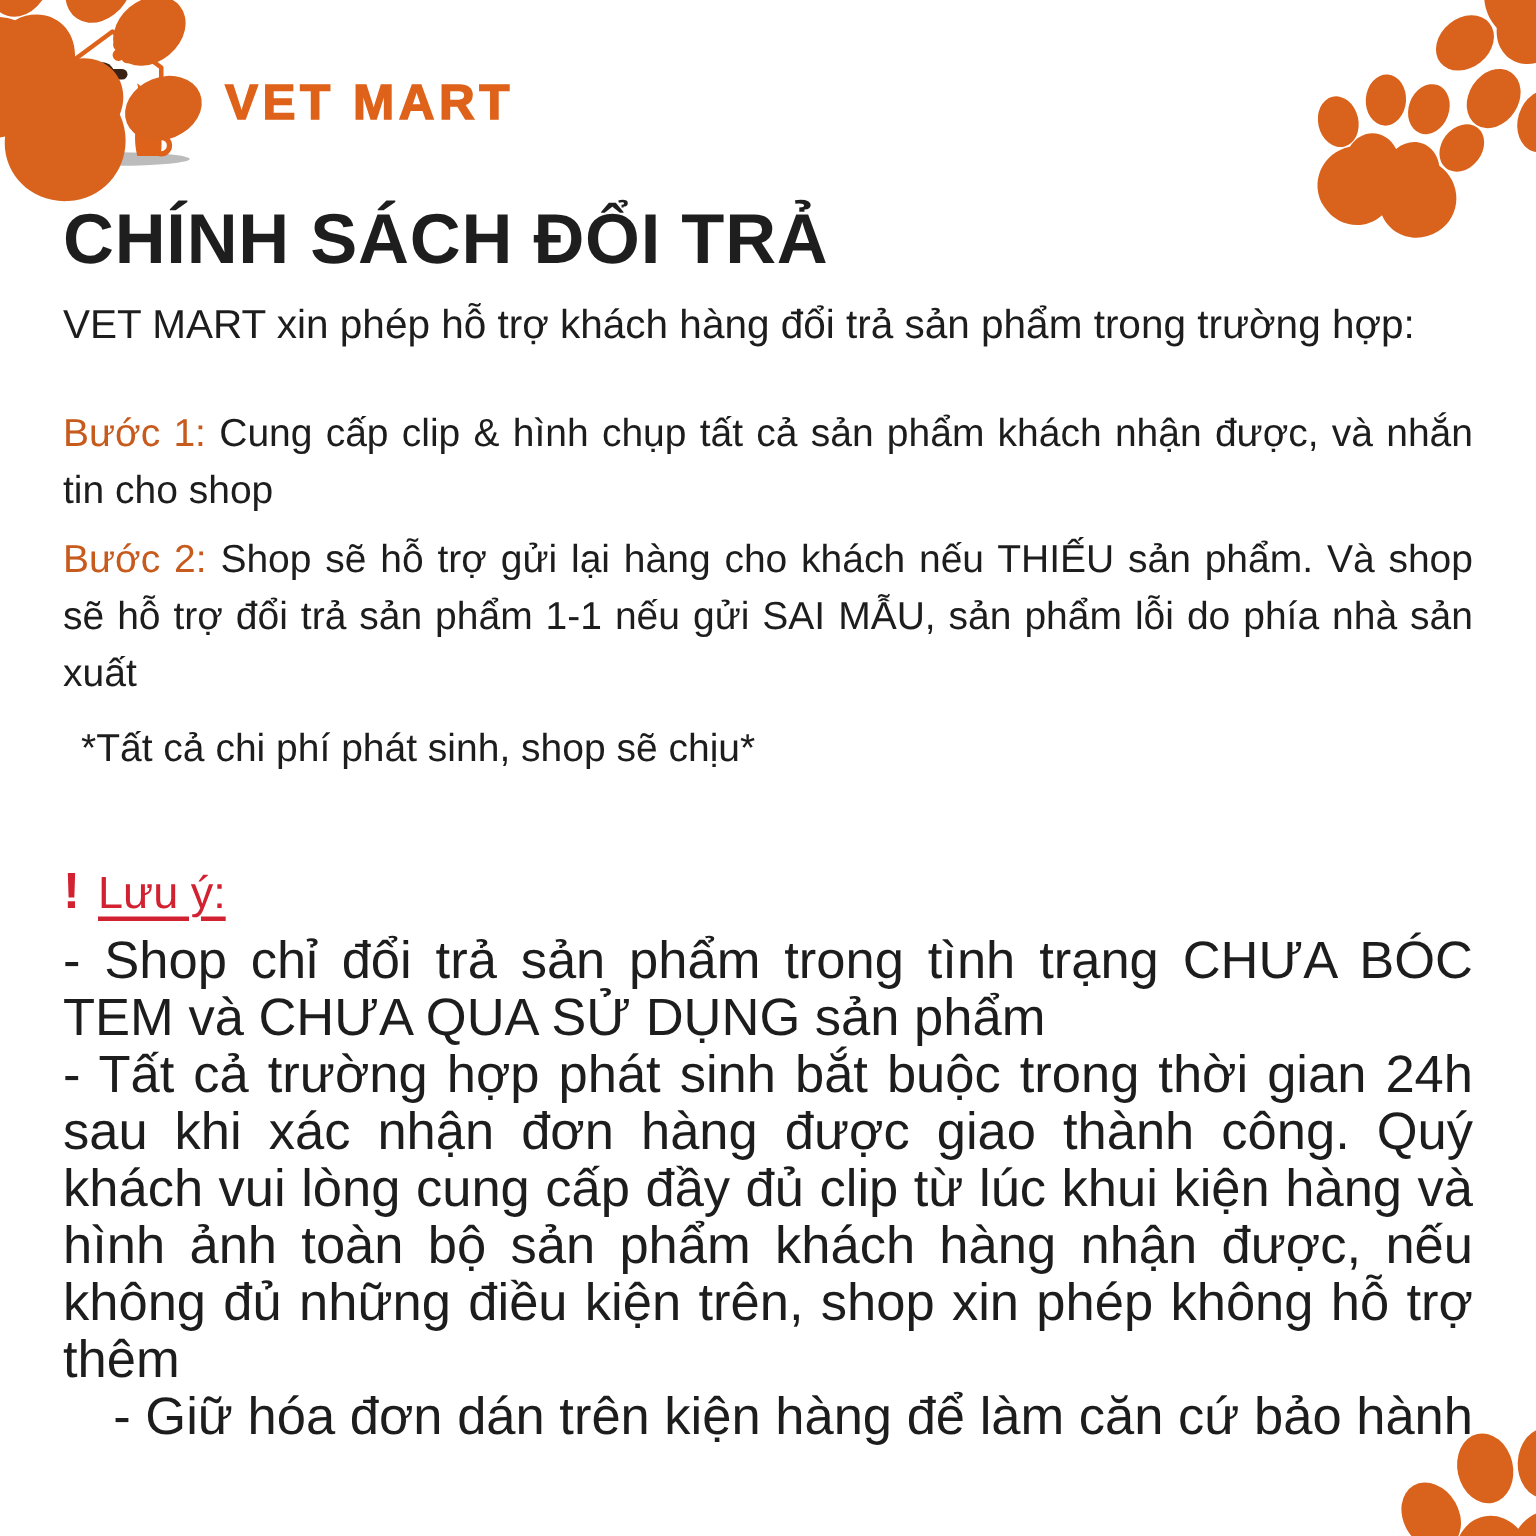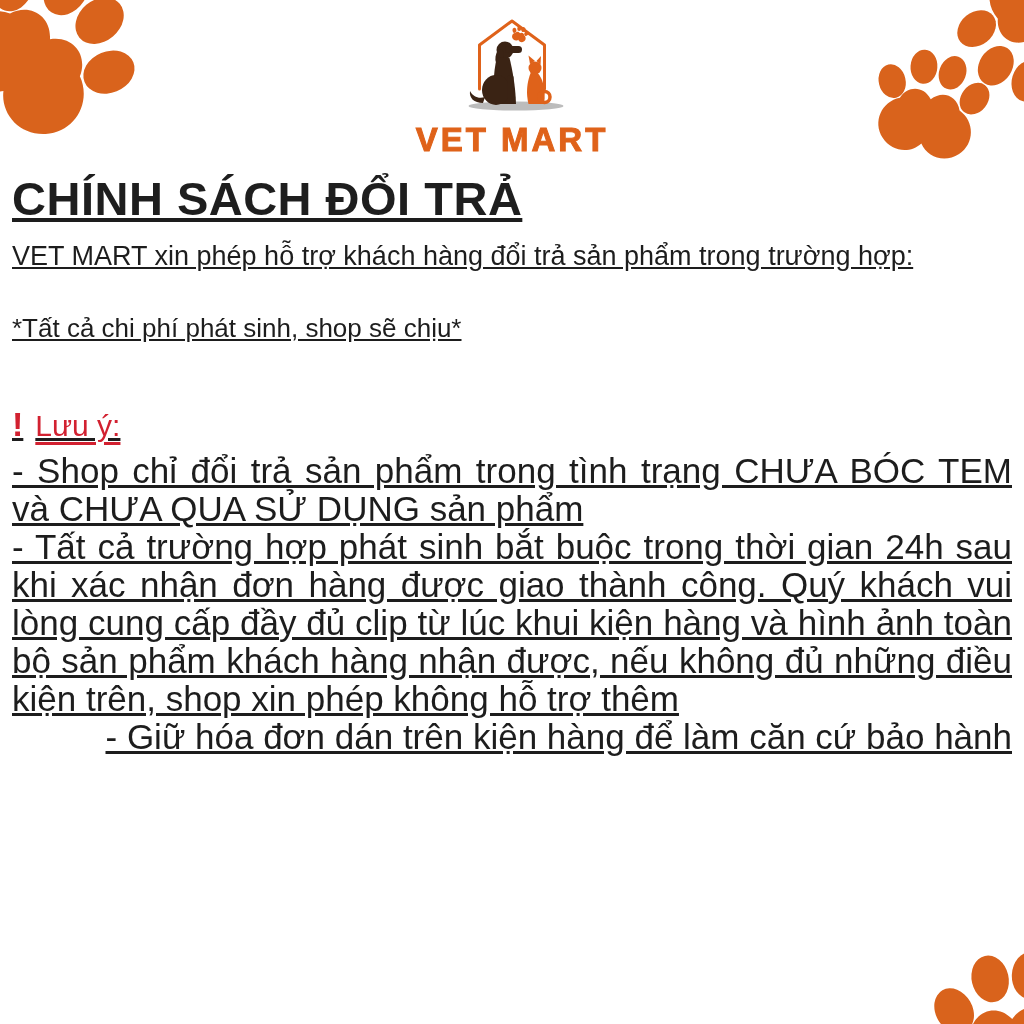--- a/index.html
+++ b/index.html
@@ -7,37 +7,36 @@
     width:1024px;height:1024px;
     background:#ffffff;
     overflow:hidden;
     position:relative;
     font-family:"Liberation Sans","DejaVu Sans",sans-serif;
     color:#1d1d1d;
   }
   .paw{position:absolute;color:#d9631c;}
   .logo-block{
     margin-top:14px;
-    display:flex;flex-direction:column;align-items:center;
+    display:flex;flex-direction:row;align-items:center;
   }
   .logo-art{display:block;}
   .wordmark{
     font-size:33px;
     font-weight:900;
     letter-spacing:3px;
     color:#df621a;
     -webkit-text-stroke:1px #df621a;
     margin-top:2px;
     white-space:nowrap;
   }
   .content{
     position:relative;
-    padding:0 12px;
+    padding:0 42px;
     z-index:2;
-    text-decoration:underline;
   }
   .page-title{
     margin:14px 0 0 0;
     font-size:47px;
     line-height:1.1;
     font-weight:700;
     letter-spacing:.5px;
     color:#1e1e1e;
   }
   .intro{
@@ -48,21 +47,21 @@
   .steps{margin-top:34px;}
   .step{
     margin:0;
     font-size:26px;
     line-height:38px;
     text-align:justify;
   }
   .step + .step{margin-top:8px;}
   .step-label{color:#c75b1e;}
   .fee-note{
-    margin:0;
+    margin:12px;
     font-size:26px;
     line-height:38px;
   }
   .note-heading{
     margin-top:46px;
     display:flex;align-items:baseline;gap:12px;
     color:#d22130;
   }
   .note-mark{
     font-size:34px;font-weight:700;
@@ -142,20 +141,28 @@
   <div class="wordmark">VET MART</div>
 </div>
 
 <div class="content">
 
   <h1 class="page-title">CHÍNH SÁCH ĐỔI TRẢ</h1>
 
   <p class="intro">VET MART xin phép hỗ trợ khách hàng đổi trả sản phẩm trong trường hợp:</p>
 
   <div class="steps">
+    <p class="step">
+      <span class="step-label">Bước 1:</span>
+      <span>Cung cấp clip &amp; hình chụp tất cả sản phẩm khách nhận được, và nhắn tin cho shop</span>
+    </p>
+    <p class="step">
+      <span class="step-label">Bước 2:</span>
+      <span>Shop sẽ hỗ trợ gửi lại hàng cho khách nếu THIẾU sản phẩm. Và shop sẽ hỗ trợ đổi trả sản phẩm 1-1 nếu gửi SAI MẪU, sản phẩm lỗi do phía nhà sản xuất</span>
+    </p>
     <p class="fee-note">*Tất cả chi phí phát sinh, shop sẽ chịu*</p>
   </div>
 
   <div class="note-heading">
     <span class="note-mark">!</span>
     <span class="note-title">Lưu ý:</span>
   </div>
 
   <div class="note-items">
     <p class="note-item">- Shop chỉ đổi trả sản phẩm trong tình trạng CHƯA BÓC TEM và CHƯA QUA SỬ DỤNG sản phẩm</p>

